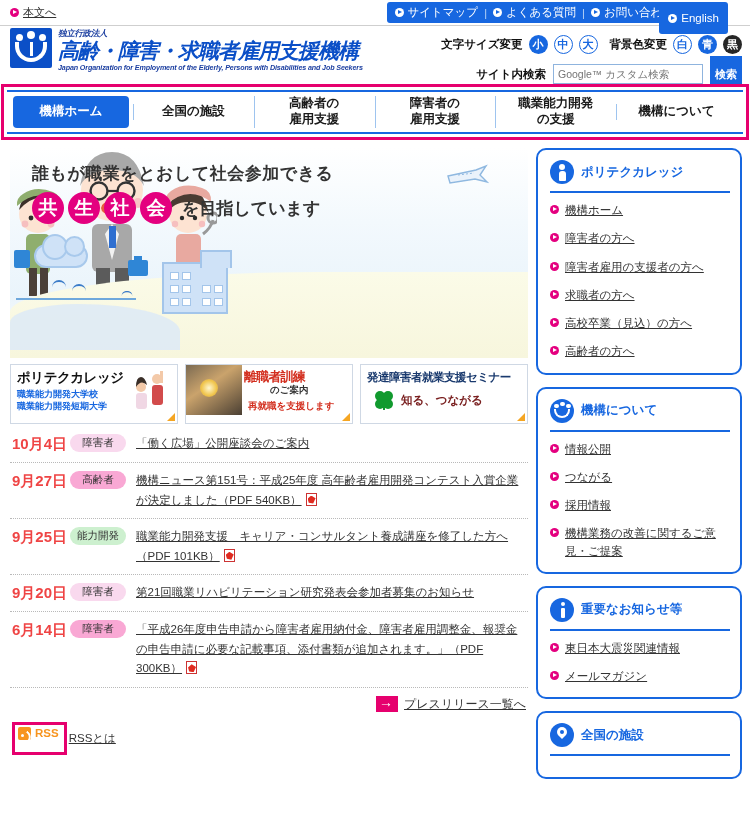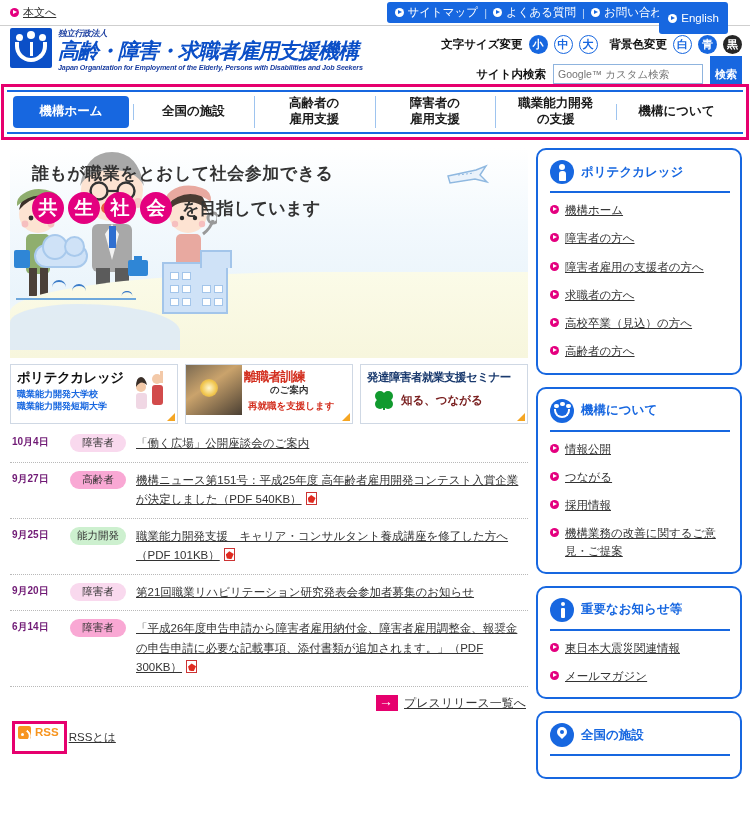--- a/index.html
+++ b/index.html
@@ -340,21 +340,21 @@
   }
 
   
   .news { margin-top: 2px; }
   .news-row {
     display: flex; align-items: flex-start;
     padding: 8px 2px 8px 2px;
     border-bottom: 1px dotted #b9b9b9;
   }
   .news-date {
-    flex: 0 0 58px; font-size: 10px; font-weight: bold; color: #701a75;
+    flex: 0 0 58px; font-size: 15px; font-weight: bold; color: #ef4444;
     padding-top: 1px;
   }
   .news-badge {
     flex: 0 0 56px; text-align: center;
     font-size: 10.5px; color: #333;
     padding: 2px 0; margin-right: 10px; border-radius: 9px;
   }
   .badge-pink   { background: #f9d9ee; }
   .badge-yellow { background: #f9a8d4; }
   .badge-green  { background: #cdf0cf; }

